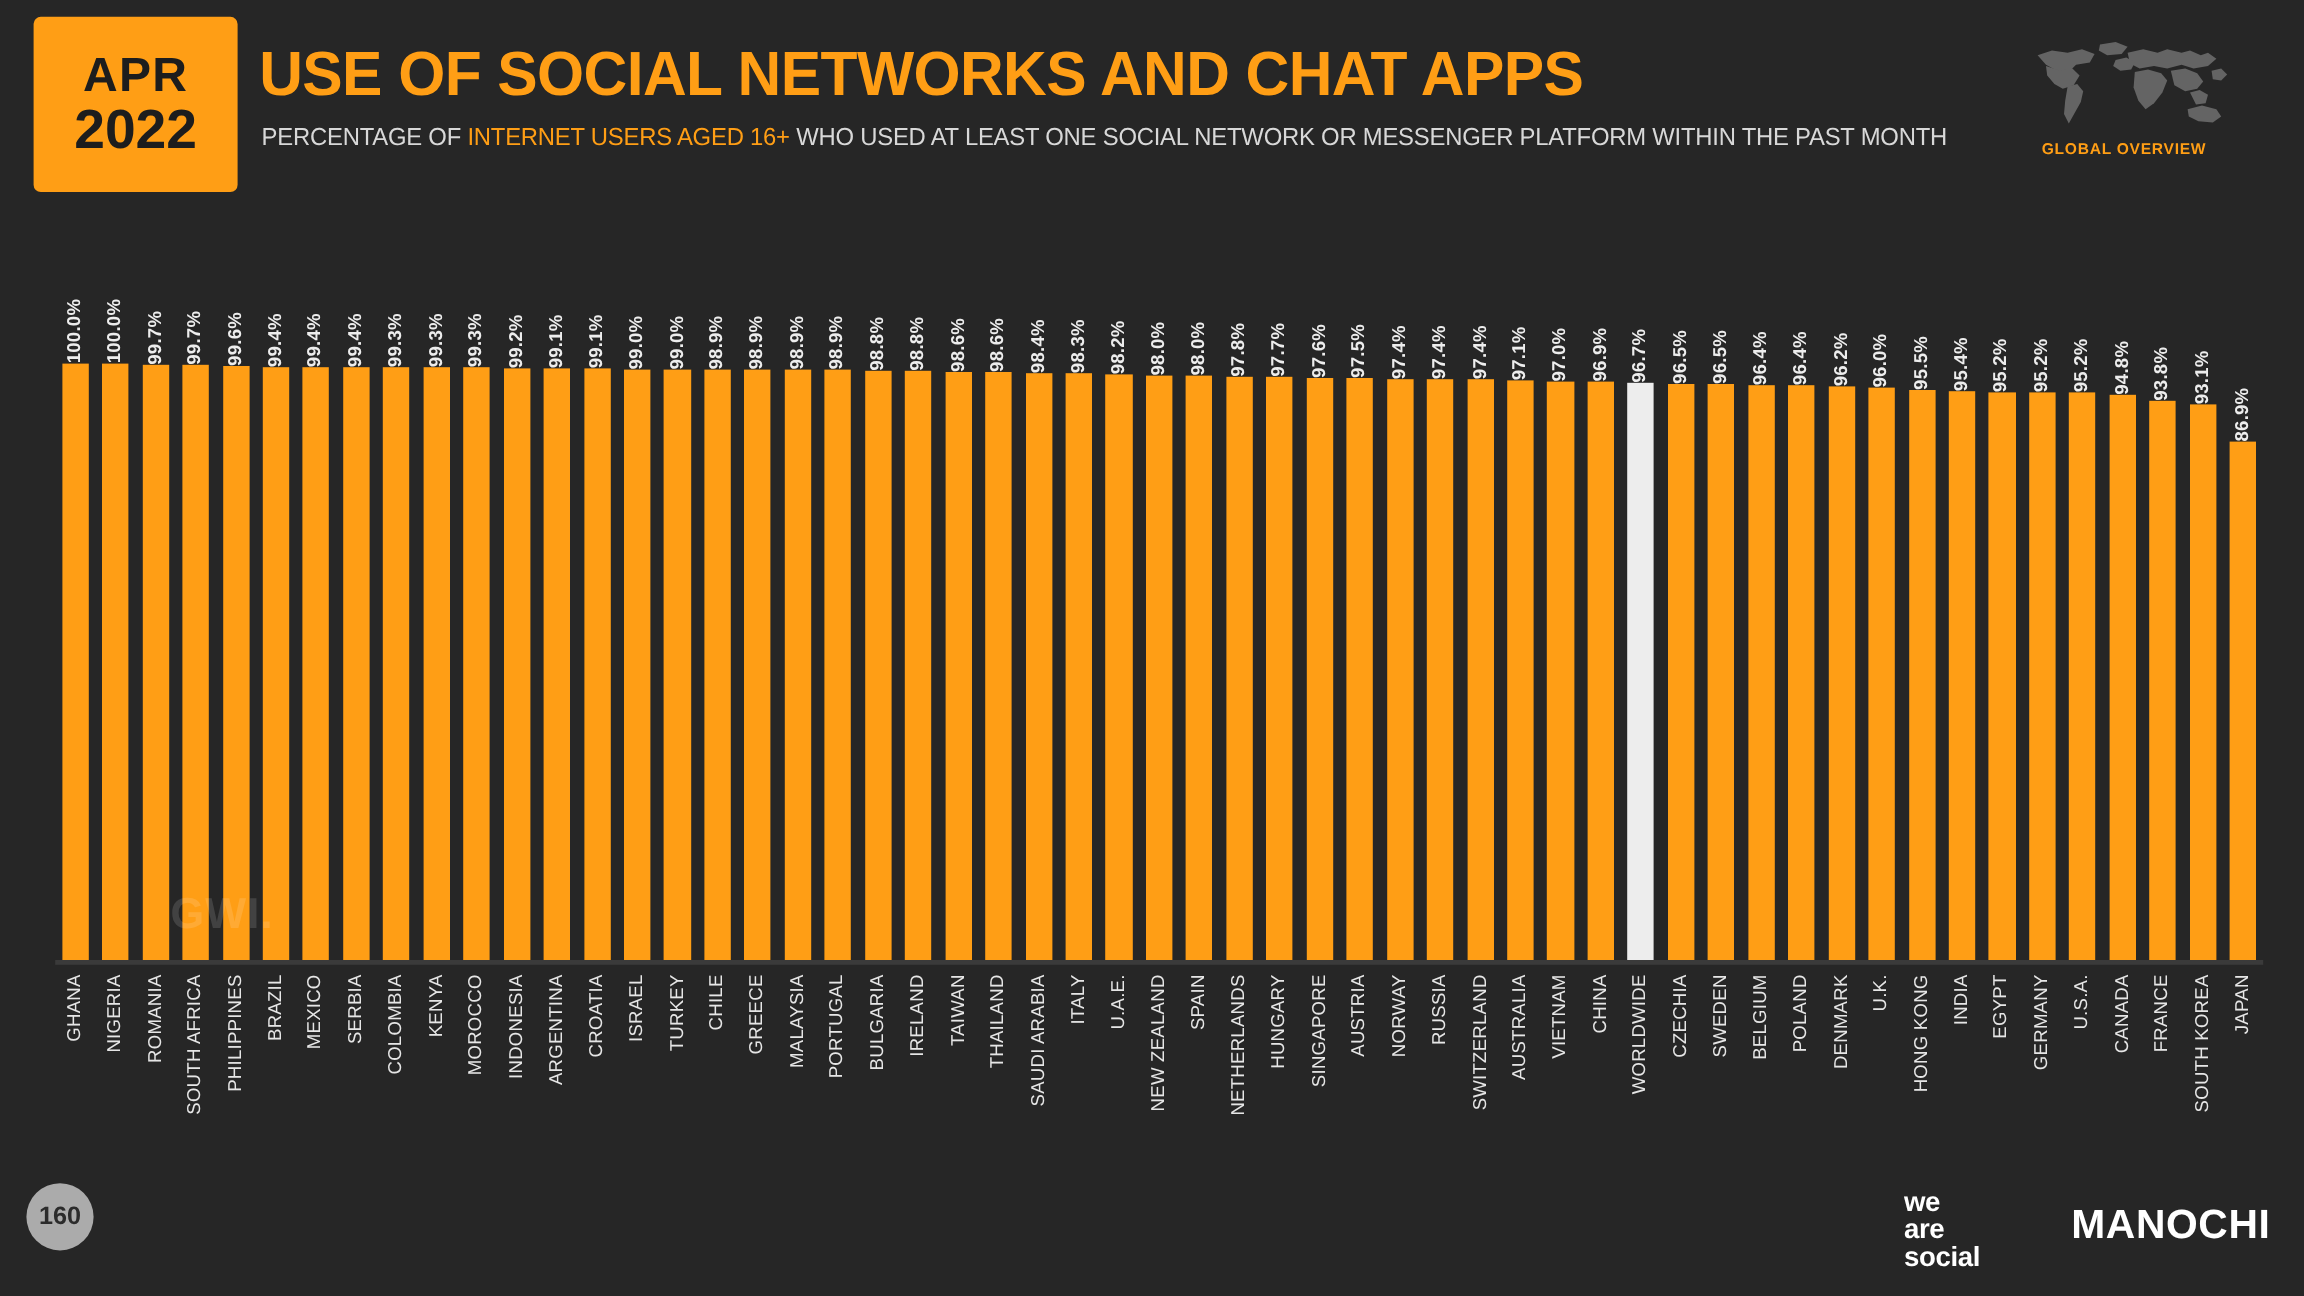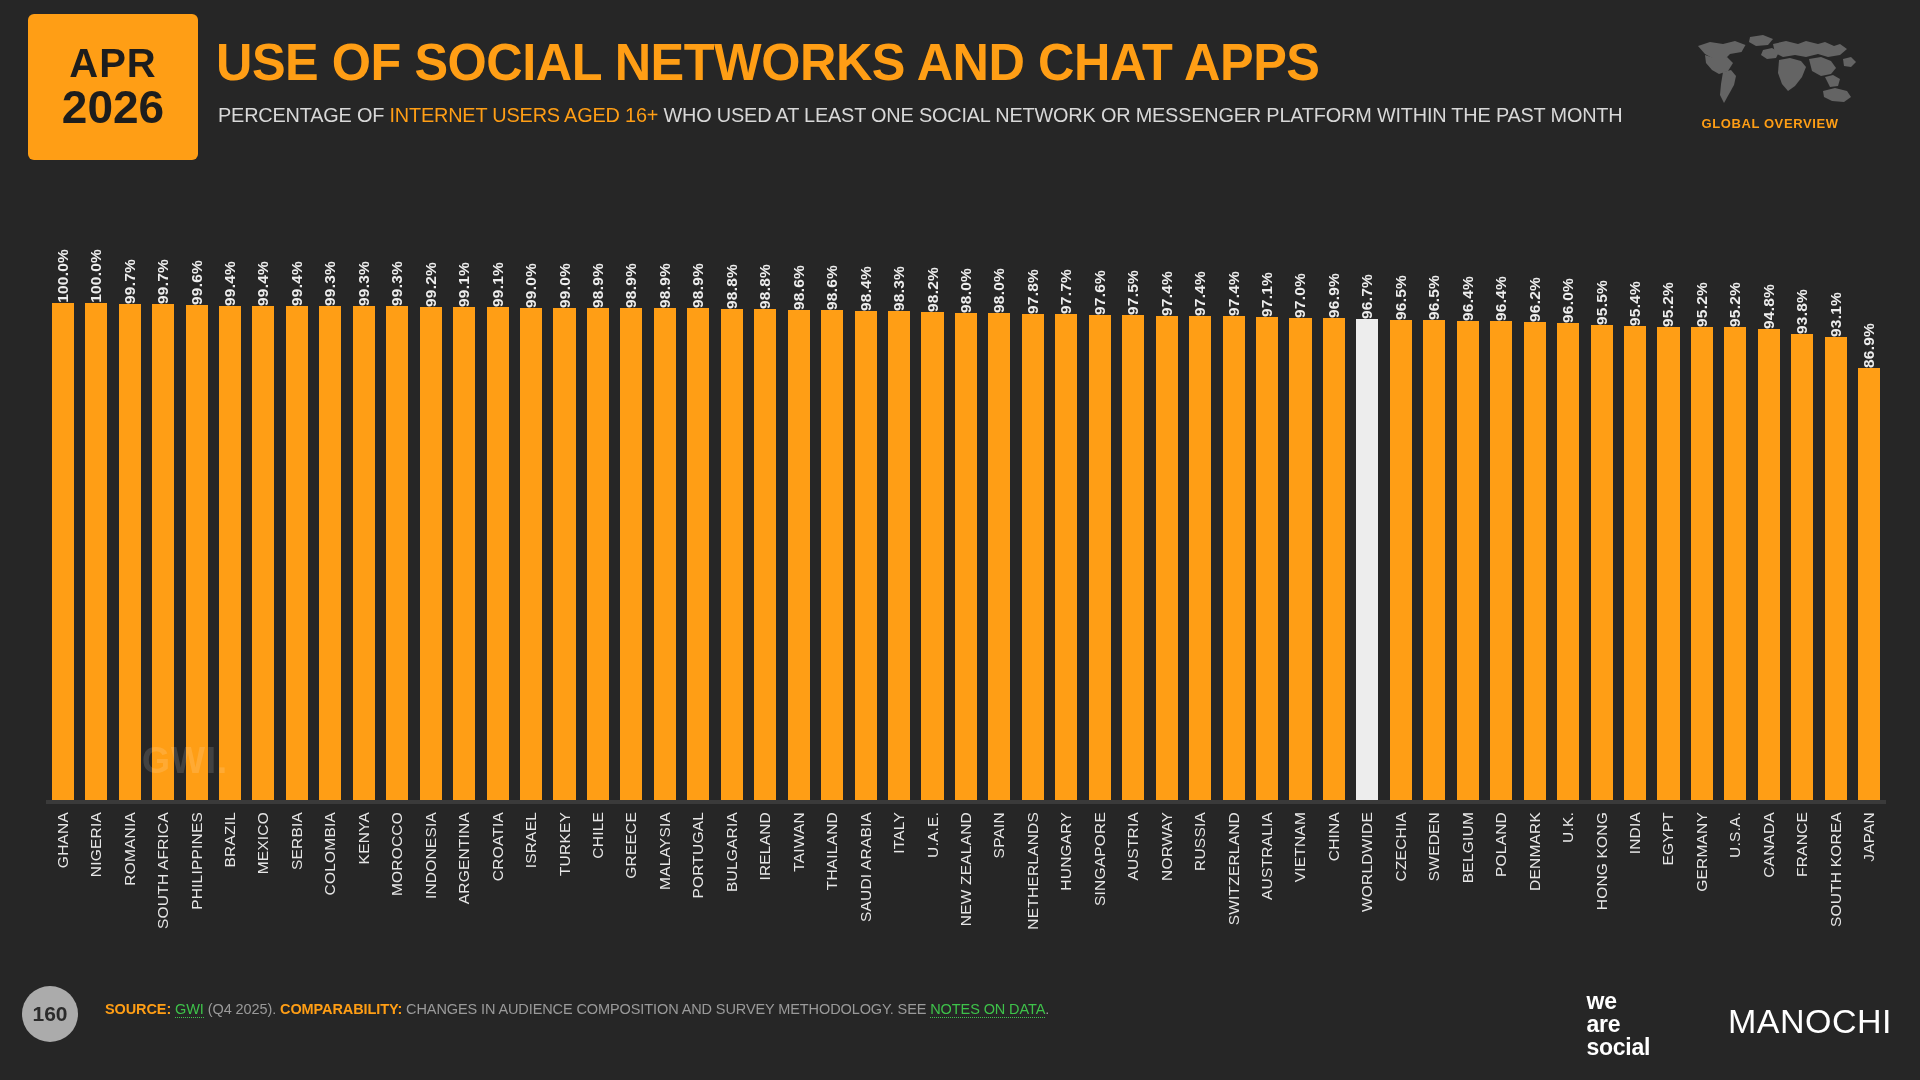--- a/index.html
+++ b/index.html
@@ -109,32 +109,32 @@
   .srcline .gr.u { border-bottom:1px dotted #3ec24a; }
 
   .was {
     position:absolute; right:270px; top:18px;
     color:#ffffff; font-size:23px; font-weight:bold; line-height:1.0;
     text-align:left; letter-spacing:-0.3px;
   }
   .was i { font-style:normal; display:block; }
   .manochi {
     position:absolute; right:28px; top:30px;
-    color:#ffffff; font-size:34px; font-weight:normal; letter-spacing:.5px;
+    color:#ffffff; font-size:34px; font-weight:bold; letter-spacing:.5px;
   }
 </style>
 </head>
 <body>
 
 <div id="root">
 
   <div class="header">
     <div class="date-badge">
       <div class="m">APR</div>
-      <div class="y">2026</div>
+      <div class="y">2022</div>
     </div>
 
     <div class="title">USE OF SOCIAL NETWORKS AND CHAT APPS</div>
 
     <div class="subtitle"><span>PERCENTAGE OF </span><span class="hi">INTERNET USERS AGED 16+</span><span> WHO USED AT LEAST ONE SOCIAL NETWORK OR MESSENGER PLATFORM WITHIN THE PAST MONTH</span></div>
 
     <div class="globe-wrap">
       <svg viewBox="0 0 380 176">
         <g fill="#8a8a8a">
           <path d="M46 44 L70 36 L96 40 L120 34 L141 42 L133 56 L110 60 L96 74 L78 70 L60 60 Z"></path>
@@ -546,26 +546,20 @@
         </div>
       </div>
 
     <div class="wm">
       <div class="gwi">GWI.</div>
     </div>
   </div>
 
   <div class="footer">
     <div class="pagenum">160</div>
-    <div class="srcline"><b>SOURCE:</b>
-      <span class="gr u">GWI</span>
-      <span>(Q4 2025).</span>
-      <b>COMPARABILITY:</b>
-      <span>CHANGES IN AUDIENCE COMPOSITION AND SURVEY METHODOLOGY. SEE</span>
-      <span class="gr u">NOTES ON DATA</span><span>.</span></div>
 
     <div class="was">
       <i>we</i>
       <i>are</i>
       <i>social</i>
     </div>
     <div class="manochi">MANOCHI</div>
   </div>
 </div>
 

